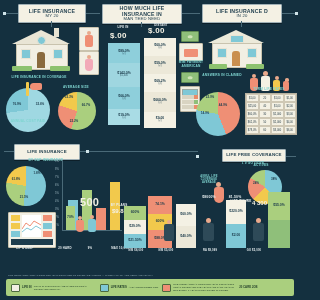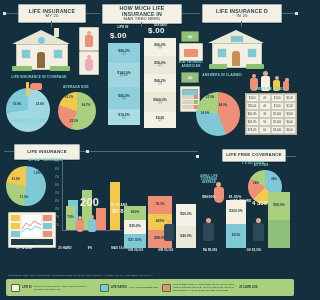--- a/index.html
+++ b/index.html
@@ -328,21 +328,21 @@
     <svg style="position:absolute;left:13px;top:6px;width:19px;height:14px;" viewBox="0 0 19 14">
       <polyline points="0,10 4,4 8,7 12,2 19,6" fill="none" stroke="#ef8f75" stroke-width="1"></polyline>
       <polyline points="0,13 5,9 9,11 14,7 19,10" fill="none" stroke="#7fc8d6" stroke-width="1"></polyline>
     </svg>
     <div style="position:absolute;left:34px;top:2px;width:9px;height:6px;background:#ef8f75;"></div>
     <div style="position:absolute;left:34px;top:10px;width:9px;height:6px;background:#7fc8d6;"></div>
     <div style="position:absolute;left:34px;top:18px;width:9px;height:6px;background:#ef8f75;"></div>
     <div style="position:absolute;left:2px;top:26px;width:42px;height:6px;background:#1d3c4c;"></div>
   </div>
 
-  <div class="bigval" style="left:80px;top:196px;font-size:11px;">200</div>
+  <div class="bigval" style="left:80px;top:196px;font-size:11px;">500</div>
   <div style="position:absolute;left:76px;top:212px;width:26px;height:22px;">
     <div class="p-head" style="left:2px;top:4px;width:4px;height:4px;background:#e9a98c;"></div>
     <div class="p-body" style="left:0;top:8px;width:8px;height:12px;background:#ef8f75;border-radius:2px 2px 4px 4px;"></div>
     <div class="p-head" style="left:14px;top:3px;width:4px;height:4px;background:#e9a98c;"></div>
     <div class="p-body" style="left:12px;top:7px;width:8px;height:13px;background:#7fc8d6;border-radius:2px;"></div>
   </div>
   <div class="seg" style="left:66px;top:206px;width:9px;height:24px;background:#aacf7e;">
     <span class="sv">70%</span>
   </div>
 

